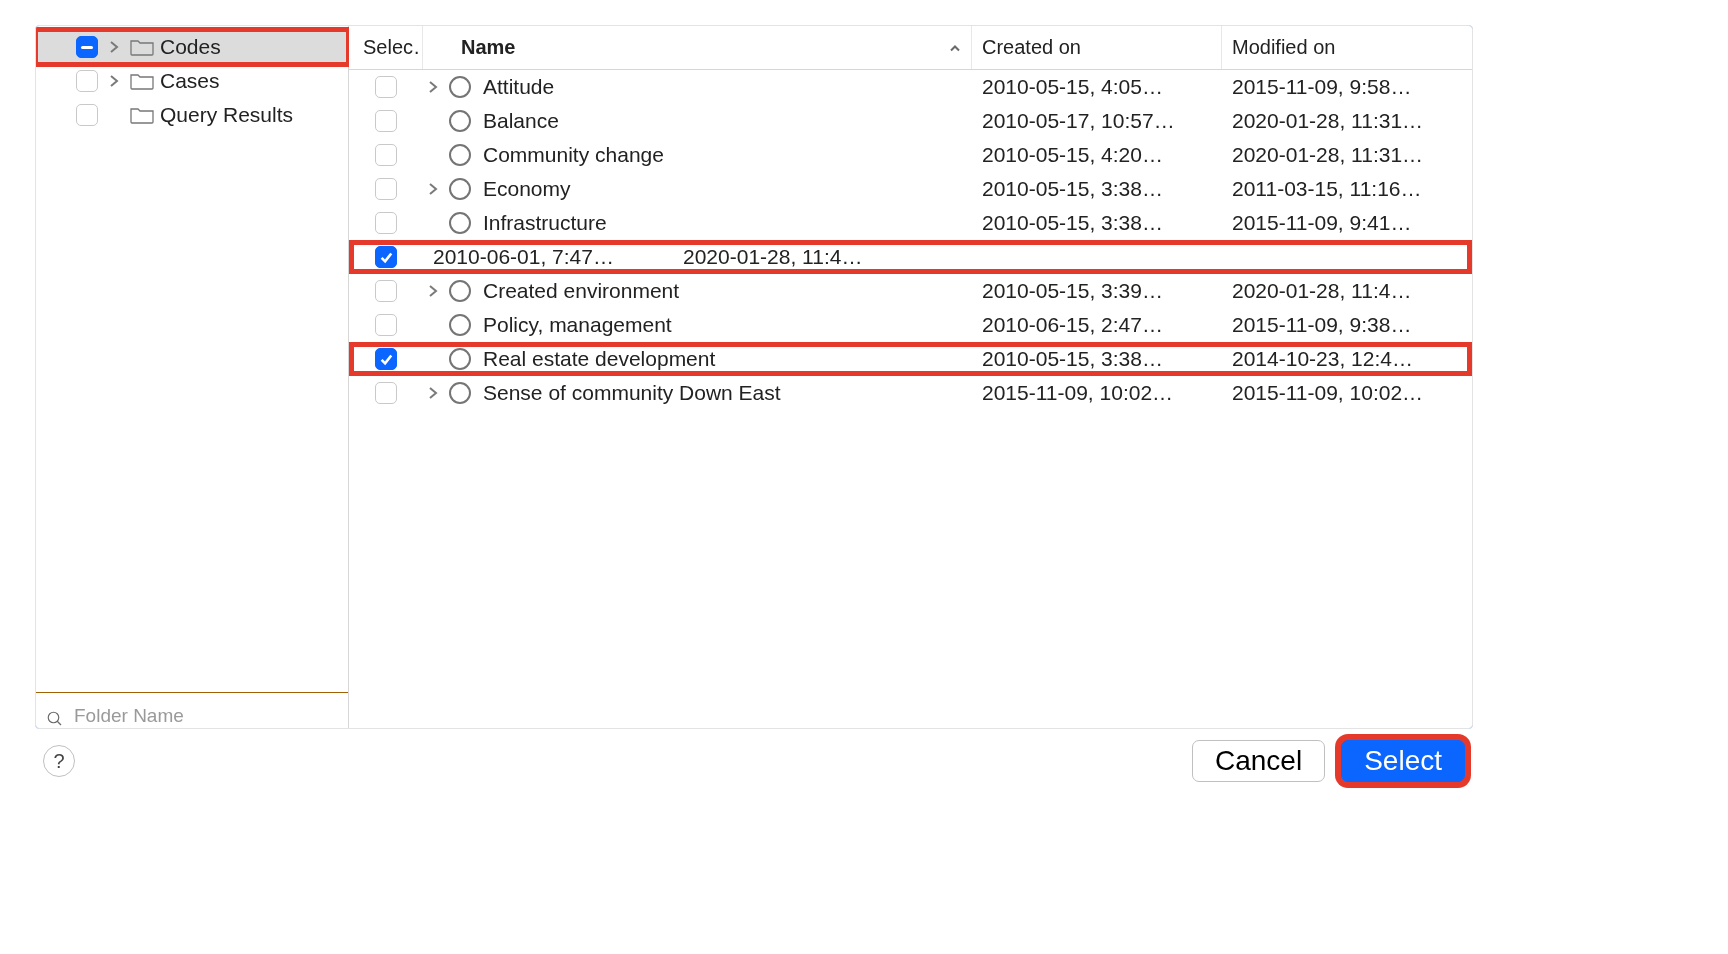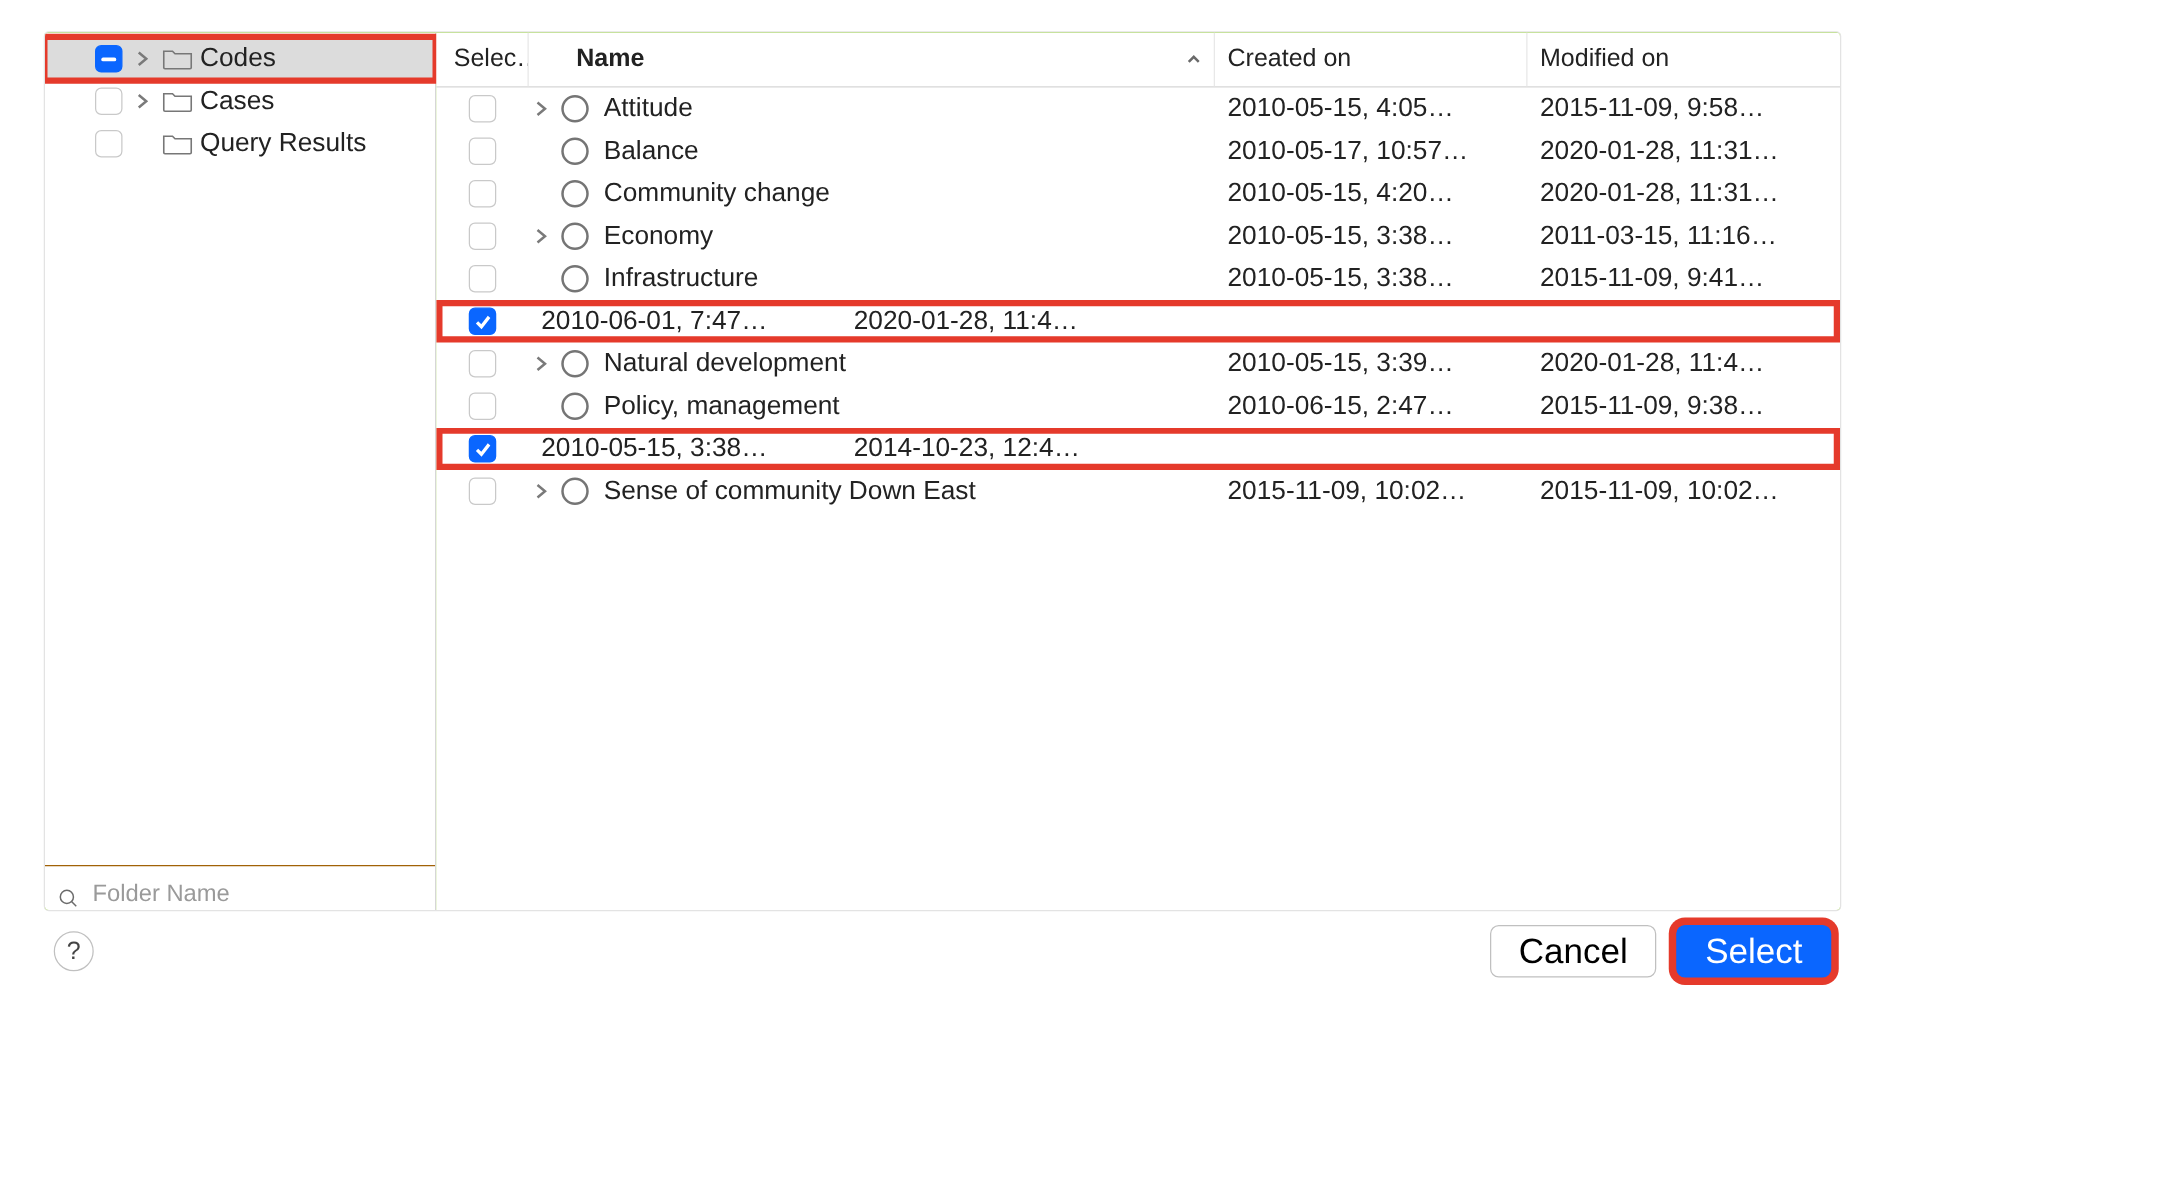--- a/index.html
+++ b/index.html
@@ -23,21 +23,21 @@
     background: #fff;
     display: flex;
     flex-direction: column;
   }
   .dialog-body {
     flex: 1;
     display: flex;
     border: 1px solid #e3e3e3;
     border-radius: 4px;
     overflow: hidden;
-    background: #84cc16;
+    background: #3b82f6;
   }
   
   .sidebar {
     width: 313px;
     display: flex;
     flex-direction: column;
     border-right: 1px solid #d6d6d6;
     background: #fff;
   }
   .tree {
@@ -409,21 +409,21 @@
             <div class="cell-select">
               <span class="cb"></span>
             </div>
             <div class="cell-name">
               <span class="disclosure">
                 <svg viewBox="0 0 10 14">
                   <polyline points="2,2 8,7 2,12" fill="none" stroke="#7a7a7a" stroke-width="2"></polyline>
                 </svg>
               </span>
               <span class="node-circle"></span>
-              <span>Natural development</span>
+              <span>Created environment</span>
             </div>
             <div class="cell-created">2010-05-15, 3:39…</div>
             <div class="cell-modified">2020-01-28, 11:4…</div>
           </div>
           <div class="row">
             <div class="cell-select">
               <span class="cb"></span>
             </div>
             <div class="cell-name">
               <span class="disclosure"></span>
@@ -433,20 +433,25 @@
             <div class="cell-created">2010-06-15, 2:47…</div>
             <div class="cell-modified">2015-11-09, 9:38…</div>
           </div>
           <div class="row hl-row">
             <div class="cell-select">
               <span class="cb checked">
                 <svg viewBox="0 0 16 16">
                   <polyline points="3,9 7,13 14,4"></polyline>
                 </svg>
               </span>
+            </div>
+            <div class="cell-name">
+              <span class="disclosure"></span>
+              <span class="node-circle"></span>
+              <span>Real estate development</span>
             </div>
             <div class="cell-created">2010-05-15, 3:38…</div>
             <div class="cell-modified">2014-10-23, 12:4…</div>
           </div>
           <div class="row">
             <div class="cell-select">
               <span class="cb"></span>
             </div>
             <div class="cell-name">
               <span class="disclosure">

